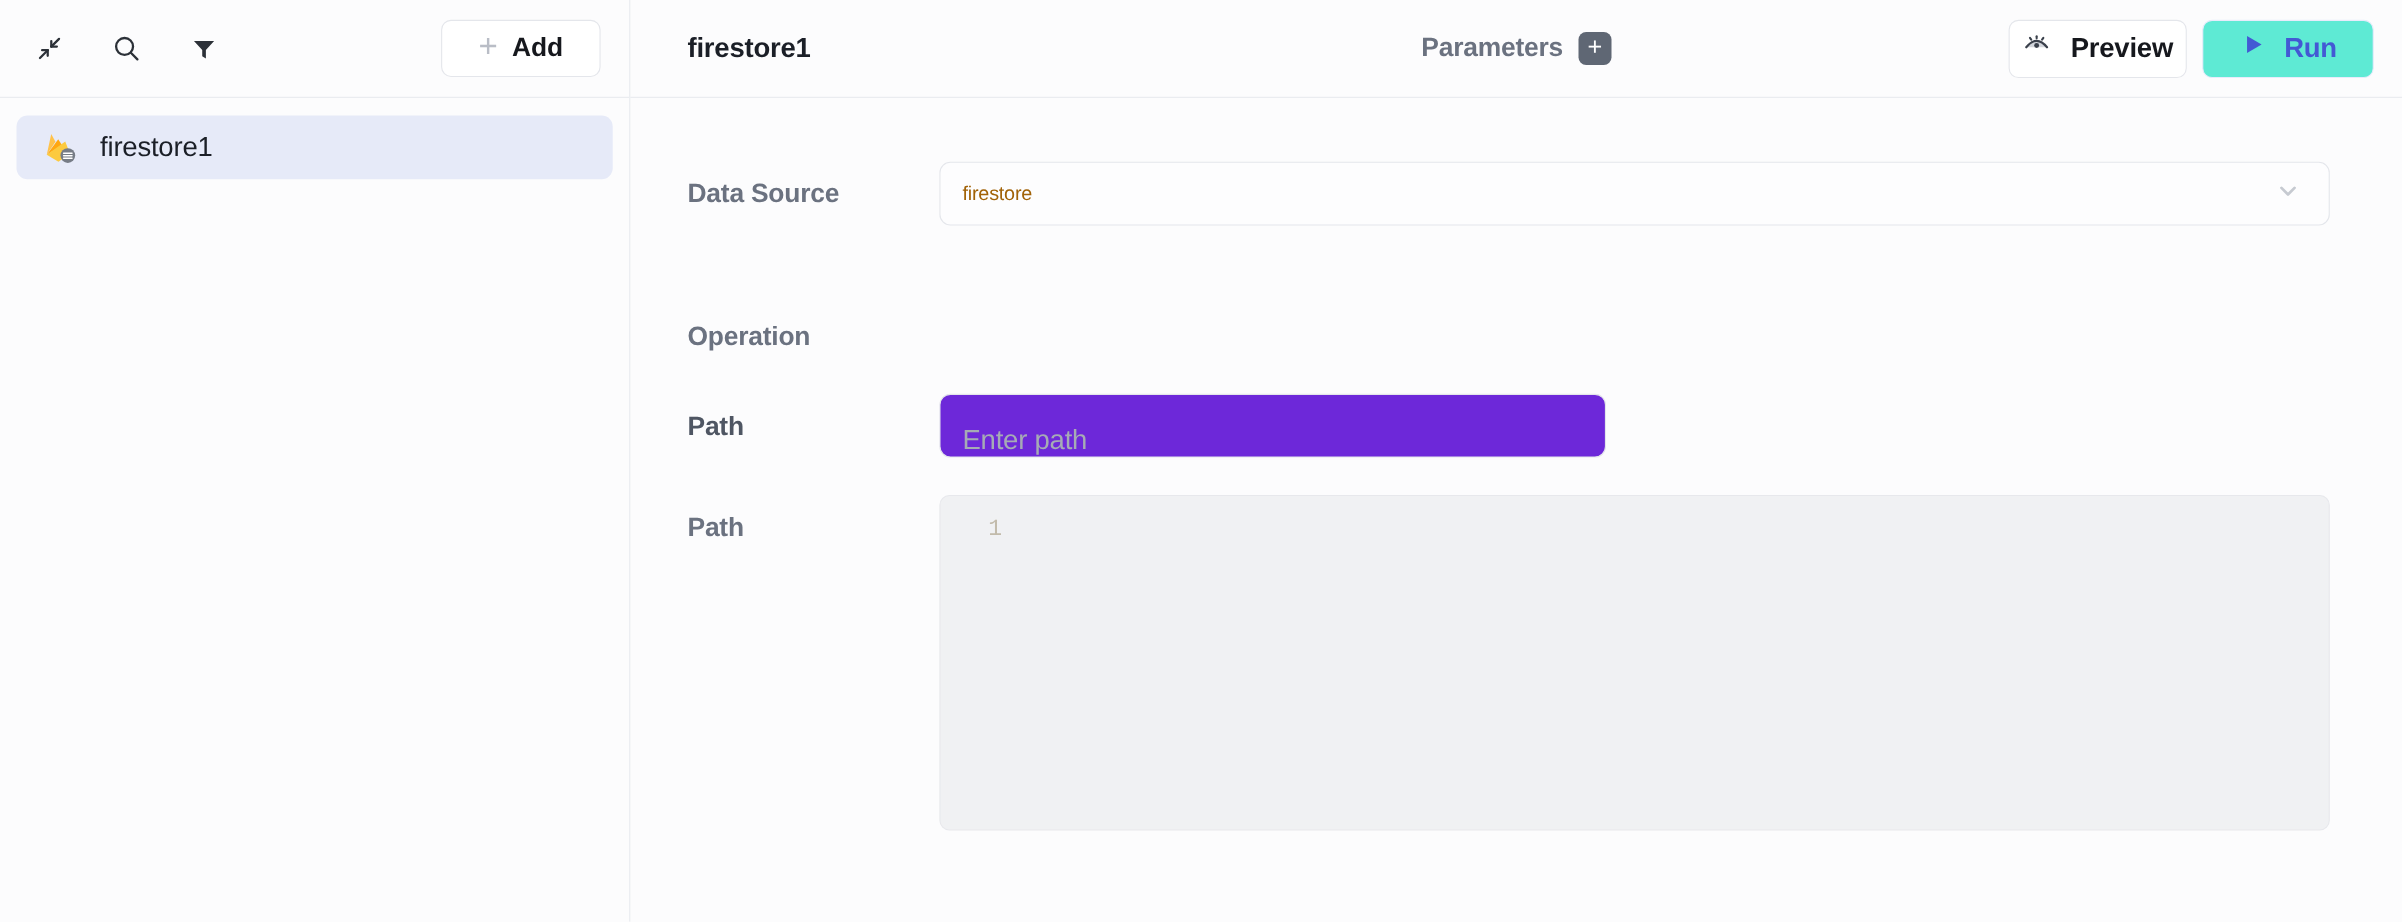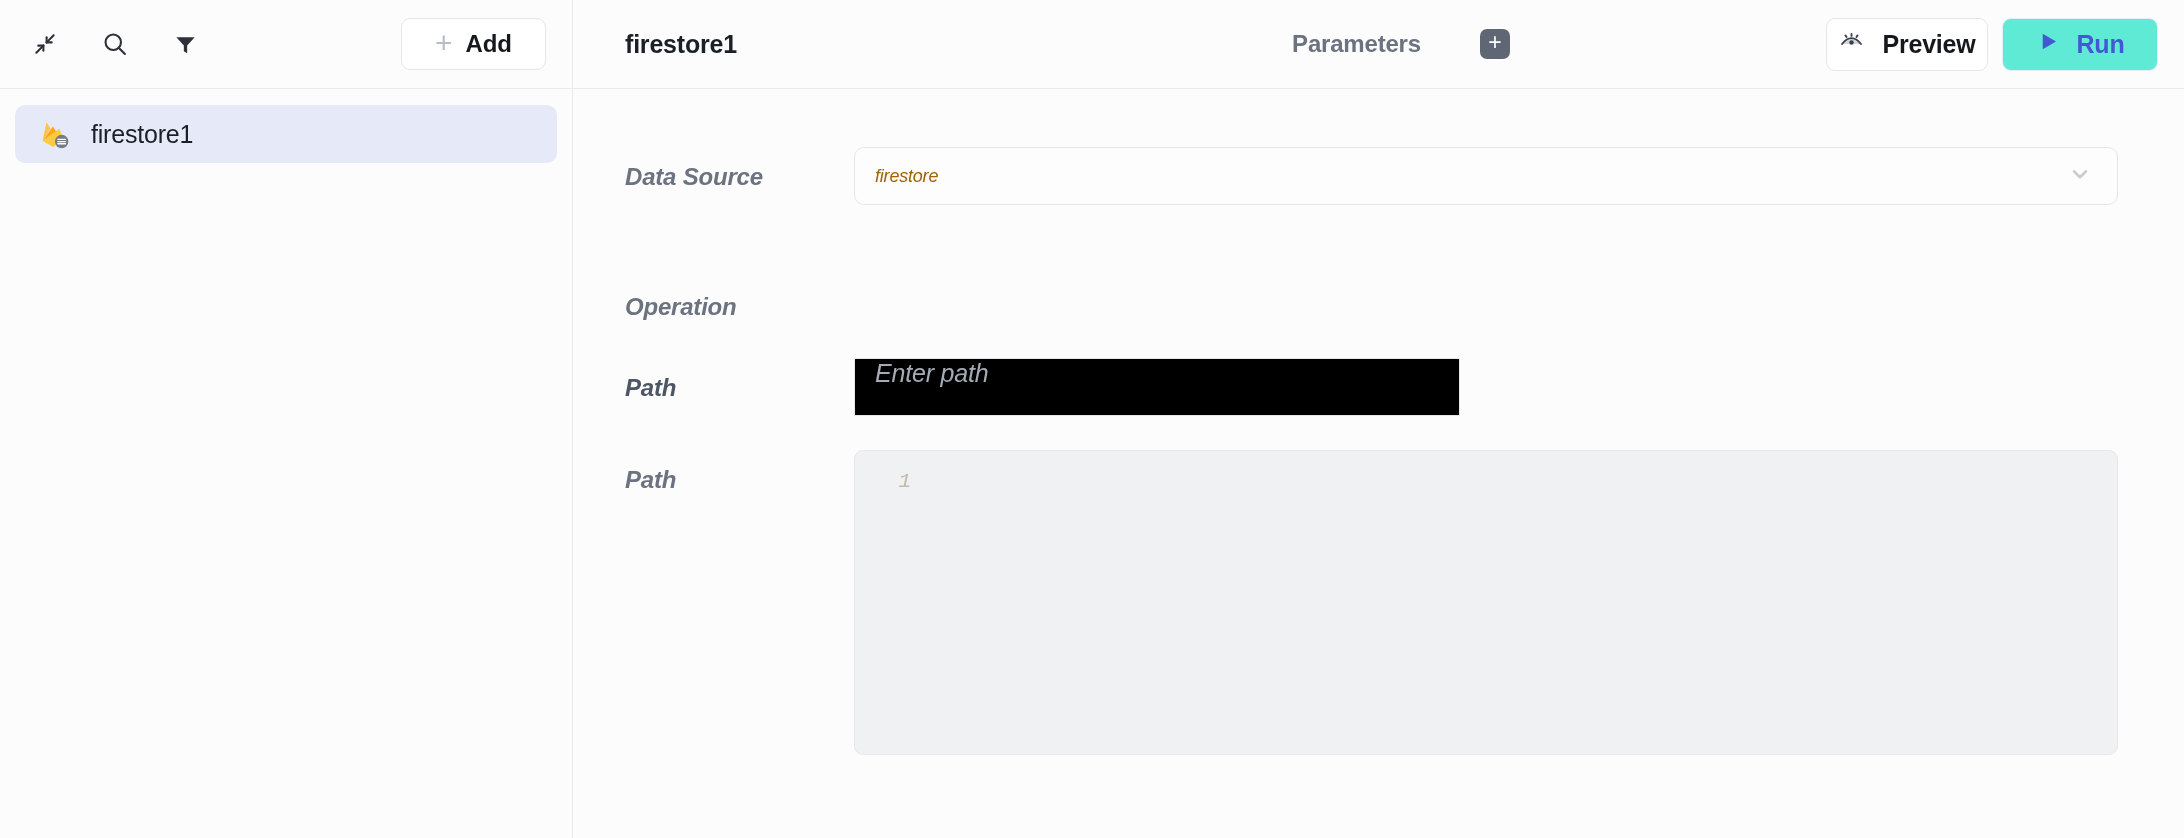--- a/index.html
+++ b/index.html
@@ -116,21 +116,21 @@
   }
   .params-group {
     position: absolute;
     left: 0; right: 0;
     display: flex;
     align-items: center;
     justify-content: center;
     gap: 14px;
     pointer-events: none;
   }
-  .params-group > * { pointer-events: auto; margin-left: 45px; }
+  .params-group > * { pointer-events: auto; }
   .params-label {
     font-size: 24px;
     font-weight: 700;
     color: #6b7280;
     letter-spacing: -0.2px;
   }
   .params-add {
     width: 30px;
     height: 30px;
     border-radius: 7px;
@@ -180,21 +180,20 @@
     font-size: 25px;
     font-weight: 700;
     color: #4359d4;
     letter-spacing: -0.2px;
   }
 
   .form {
     flex: 1;
     padding: 58px 66px 0 52px;
     overflow: hidden;
-    font-style: italic;
   }
   .row {
     display: flex;
     align-items: flex-start;
   }
   .row-ds { margin-bottom: 0; }
   .field-label {
     width: 229px;
     flex: 0 0 229px;
     font-size: 24px;
@@ -223,27 +222,27 @@
     letter-spacing: -0.2px;
   }
   .chev {
     position: absolute;
     right: 24px;
     top: 50%;
     transform: translateY(-50%);
     display: block;
   }
   .input-box {
-    background: #000000;
+    background: #6d28d9;
     border: 1.5px solid #e4e6eb;
-    border-radius: 0;
+    border-radius: 10px;
     height: 58px;
     width: 606px;
     display: flex;
-    align-items: flex-start;
+    align-items: flex-end;
     padding: 0 20px;
     cursor: text;
   }
   .input-ph {
     font-size: 25px;
     color: #a6abb5;
     letter-spacing: -0.2px;
   }
 
   .gap-1 { height: 72px; }

